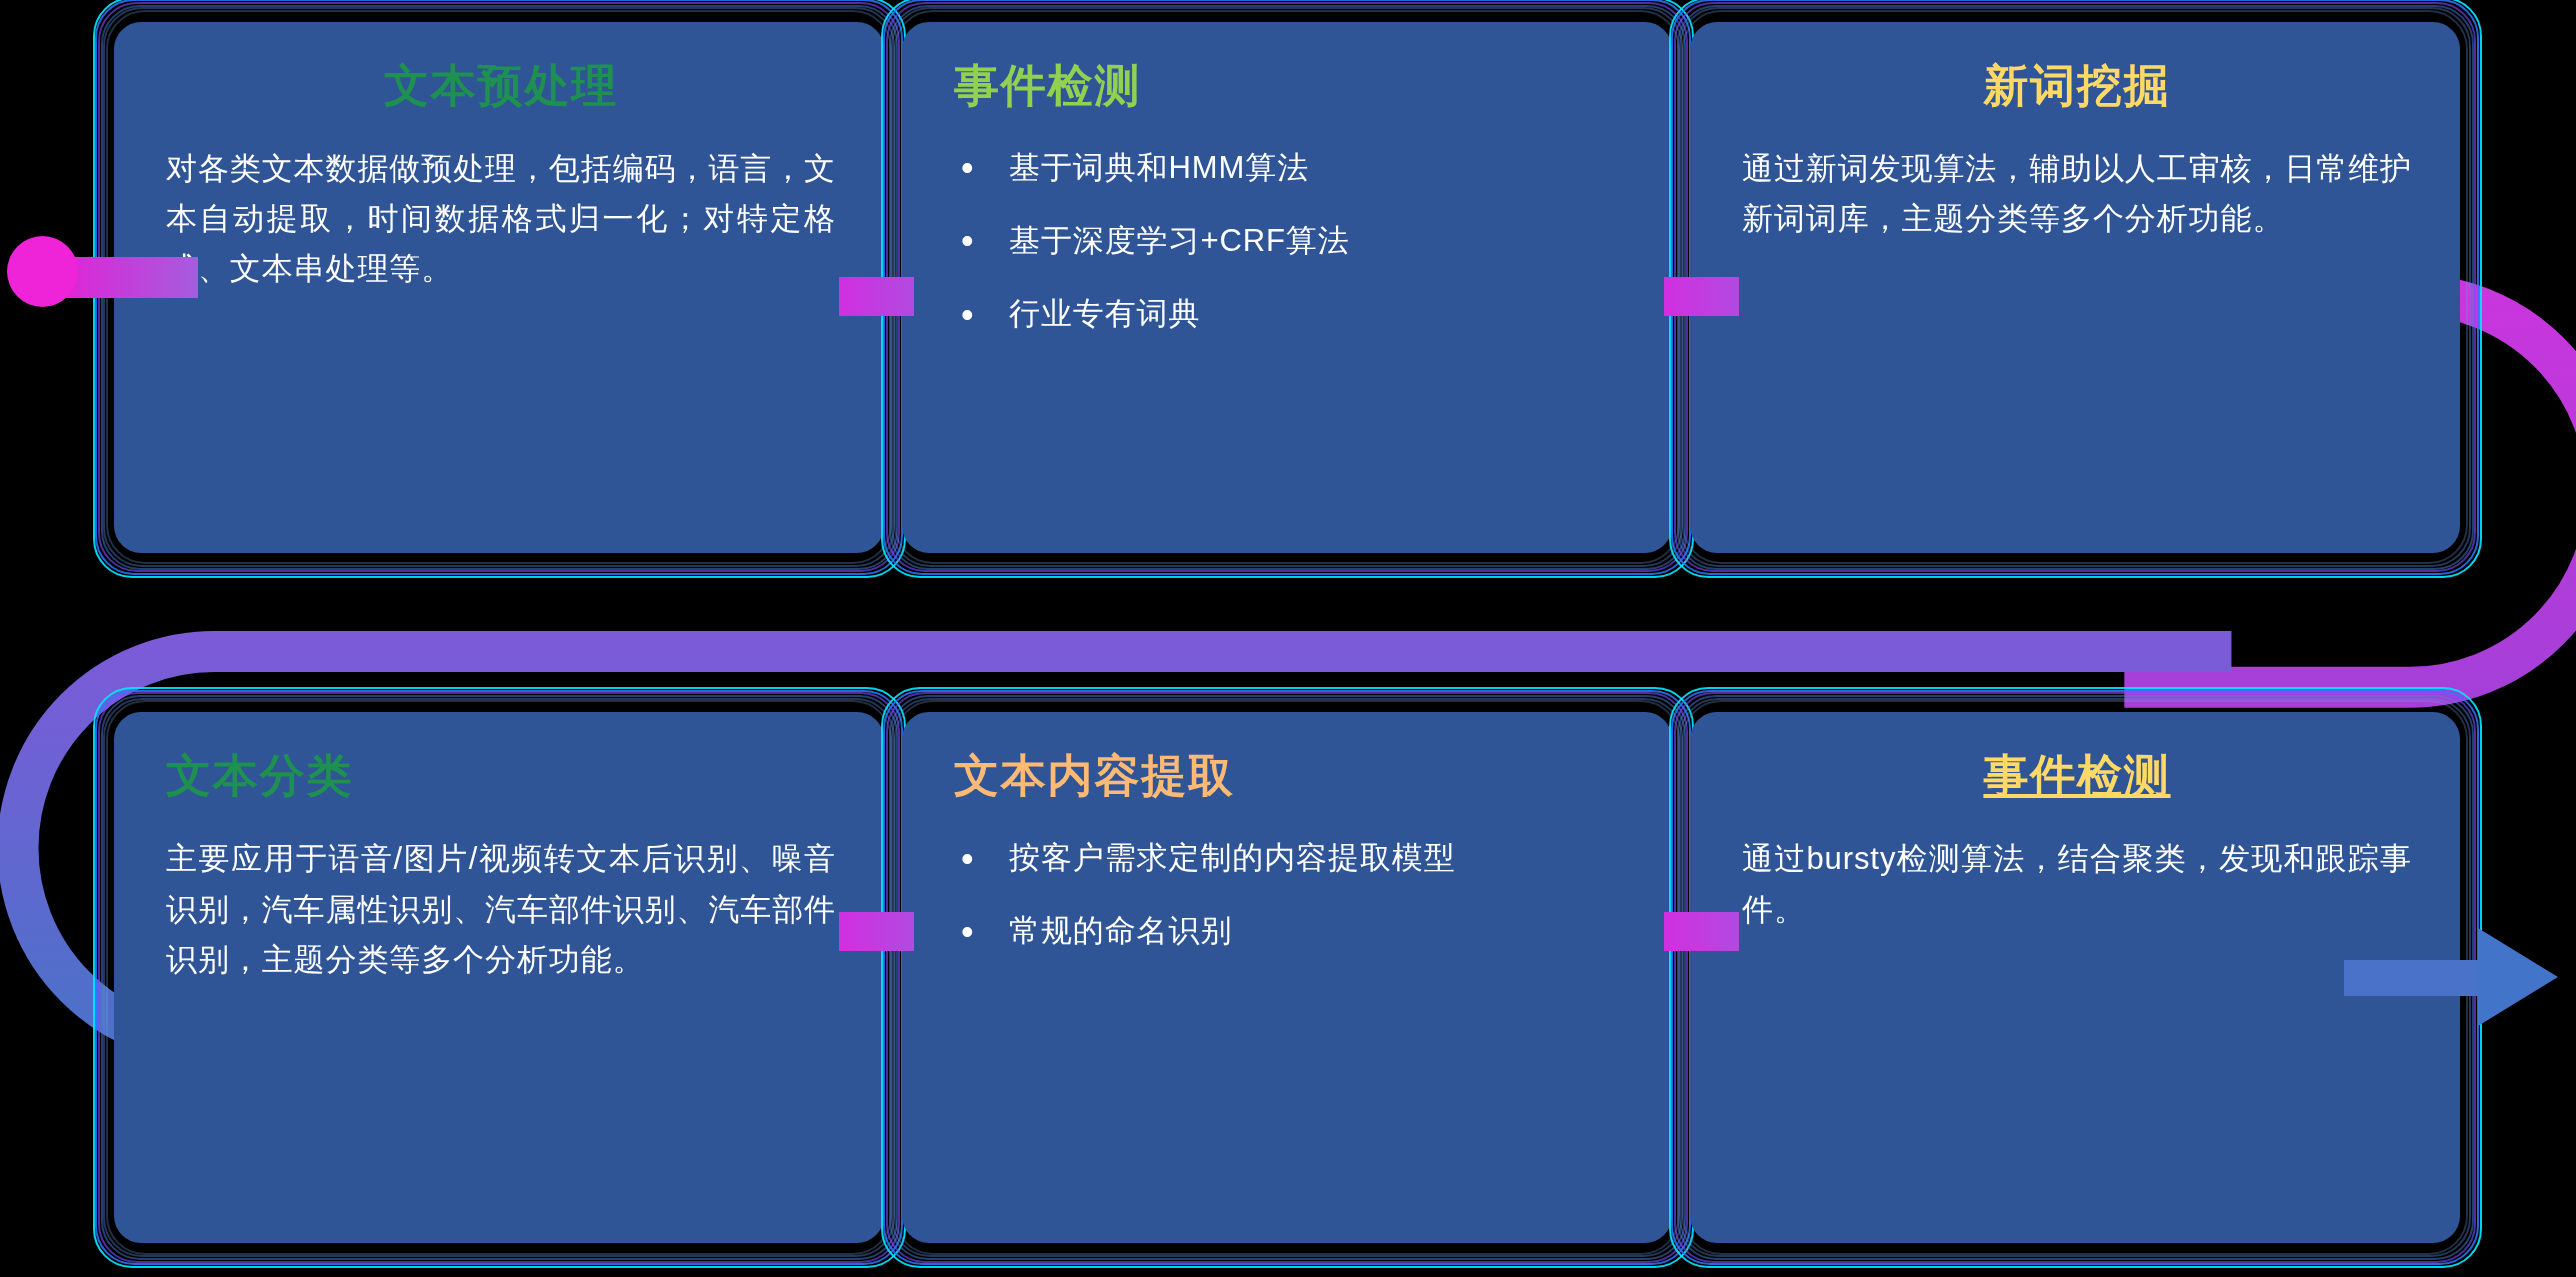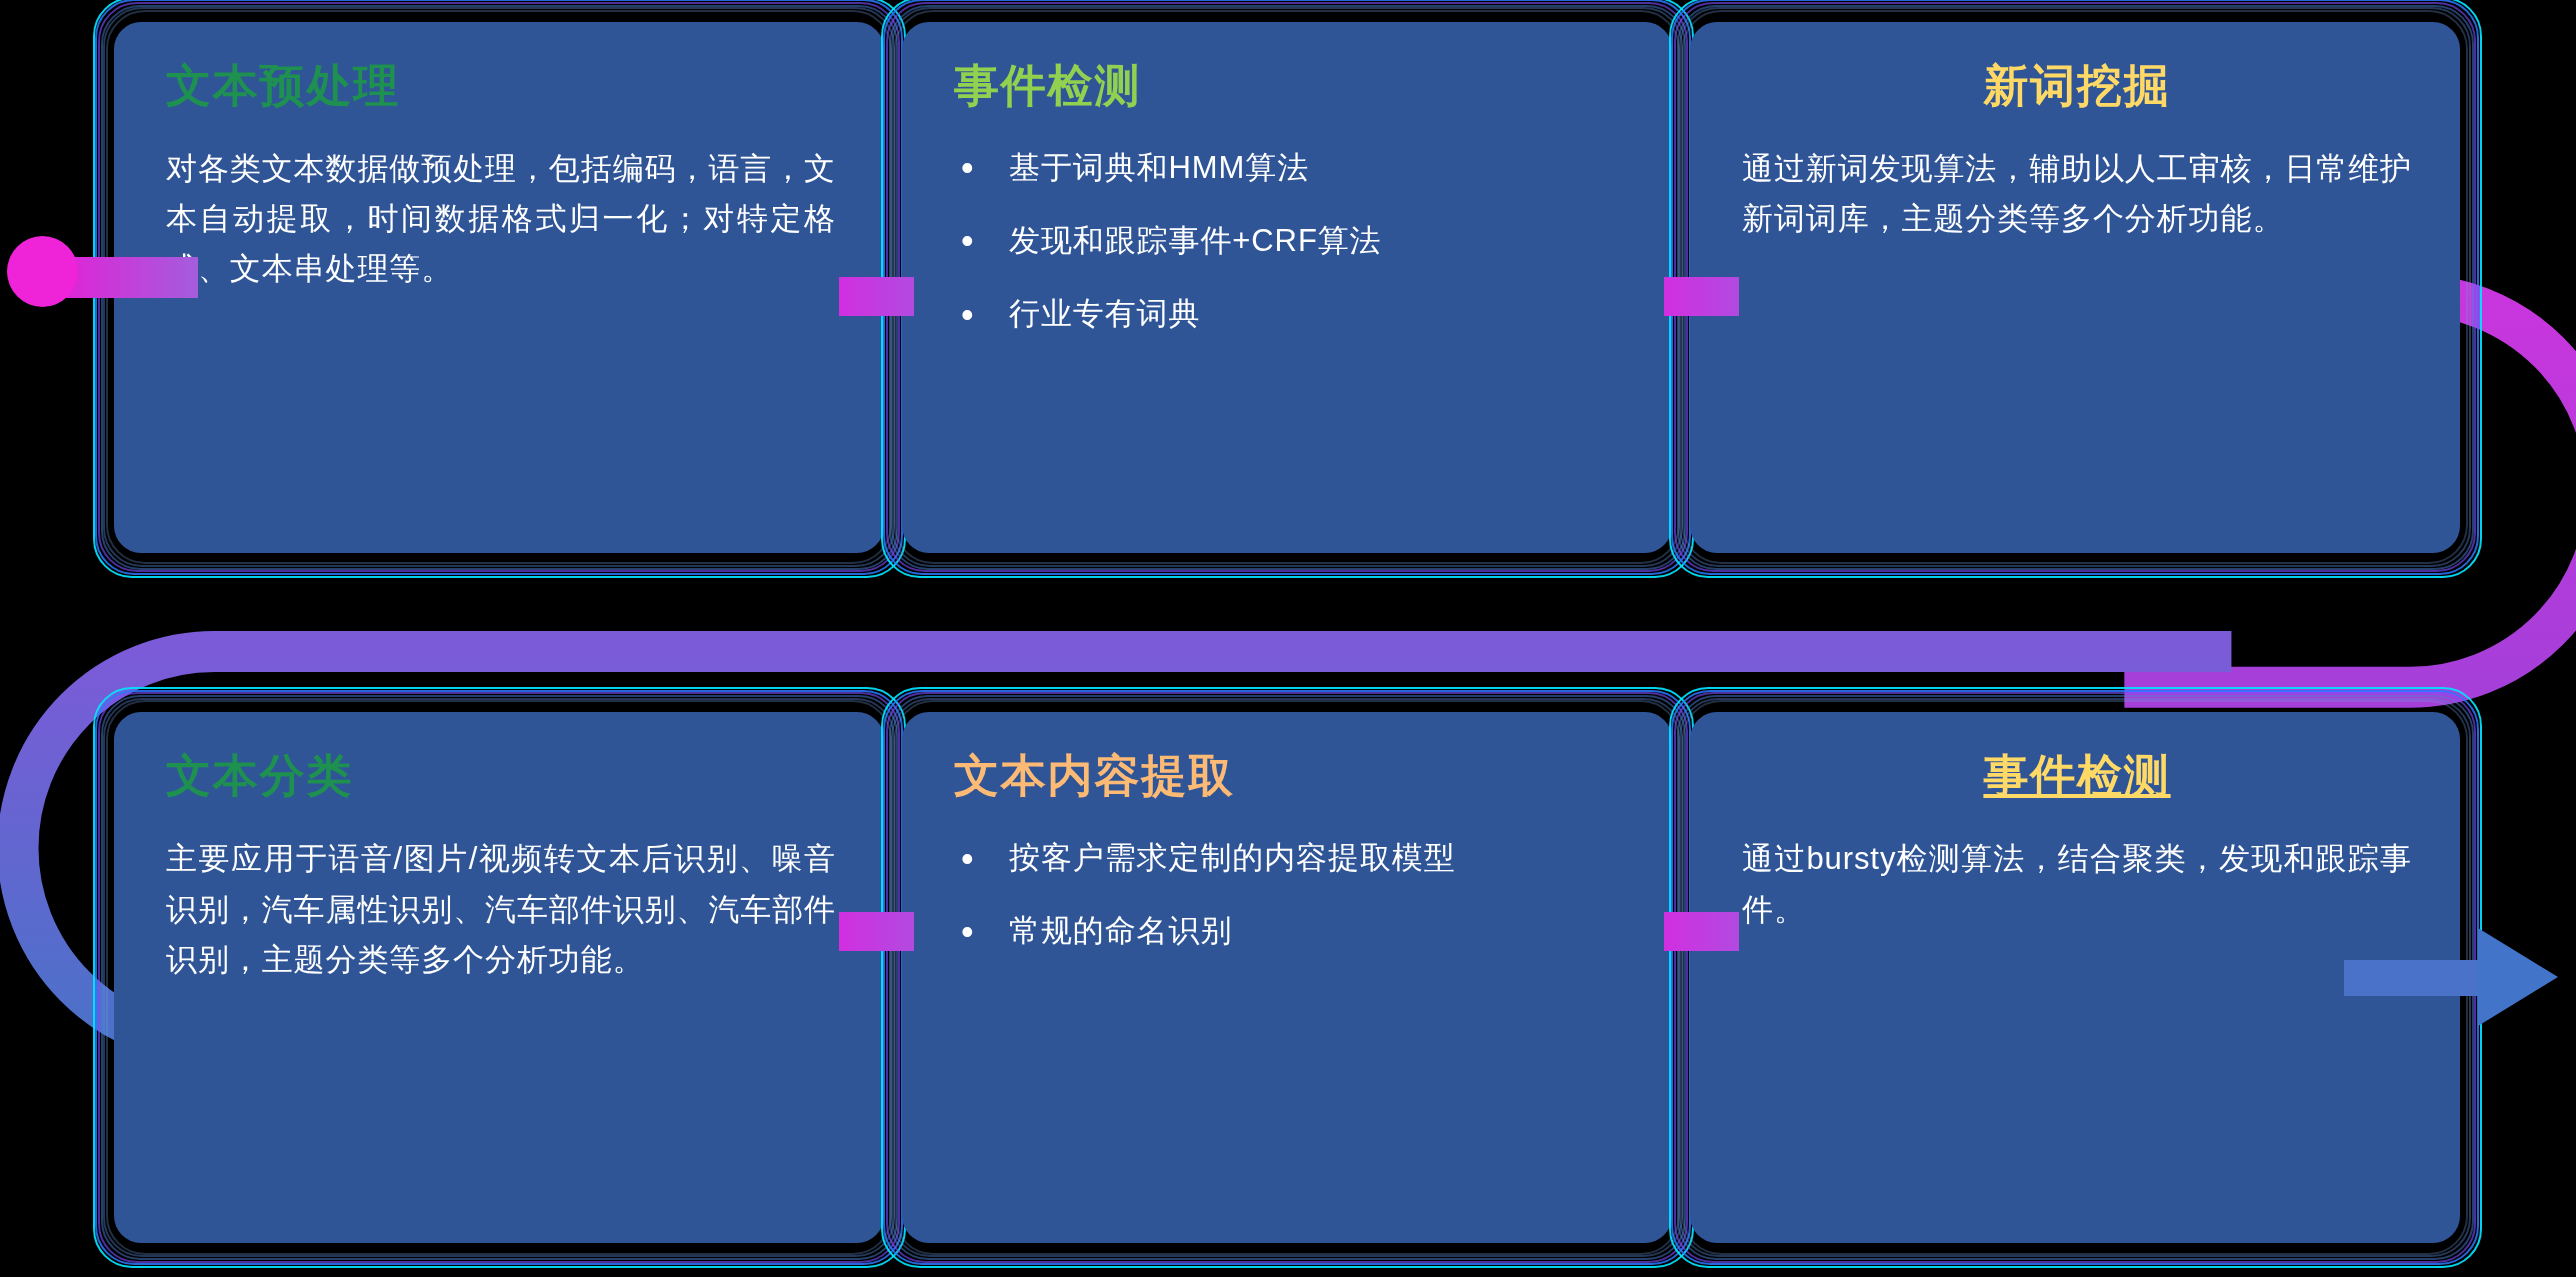--- a/index.html
+++ b/index.html
@@ -133,37 +133,37 @@
 <div id="card-grid">
 
   <div class="card-slot">
     <span class="glow g1"></span>
     <span class="glow g2"></span>
     <span class="glow g3"></span>
     <span class="glow g4"></span>
     <span class="glow g5"></span>
     <span class="glow g6"></span>
     <div class="card">
-      <div class="card-title t-green" style="color: rgb(30, 145, 80);">文本预处理</div>
+      <div class="card-title t-green" style="color: rgb(30, 145, 80); text-align: center;">文本预处理</div>
       <div class="card-body">对各类文本数据做预处理，包括编码，语言，文本自动提取，时间数据格式归一化；对特定格式、文本串处理等。</div>
     </div>
   </div>
 
   <div class="card-slot">
     <span class="glow g1"></span>
     <span class="glow g2"></span>
     <span class="glow g3"></span>
     <span class="glow g4"></span>
     <span class="glow g5"></span>
     <span class="glow g6"></span>
     <div class="card">
       <div class="card-title t-lime" style="color: rgb(146, 208, 80);">事件检测</div>
       <ul class="bullets">
         <li>基于词典和HMM算法</li>
-        <li>发现和跟踪事件+CRF算法</li>
+        <li>基于深度学习+CRF算法</li>
         <li>行业专有词典</li>
       </ul>
     </div>
   </div>
 
   <div class="card-slot">
     <span class="glow g1"></span>
     <span class="glow g2"></span>
     <span class="glow g3"></span>
     <span class="glow g4"></span>

